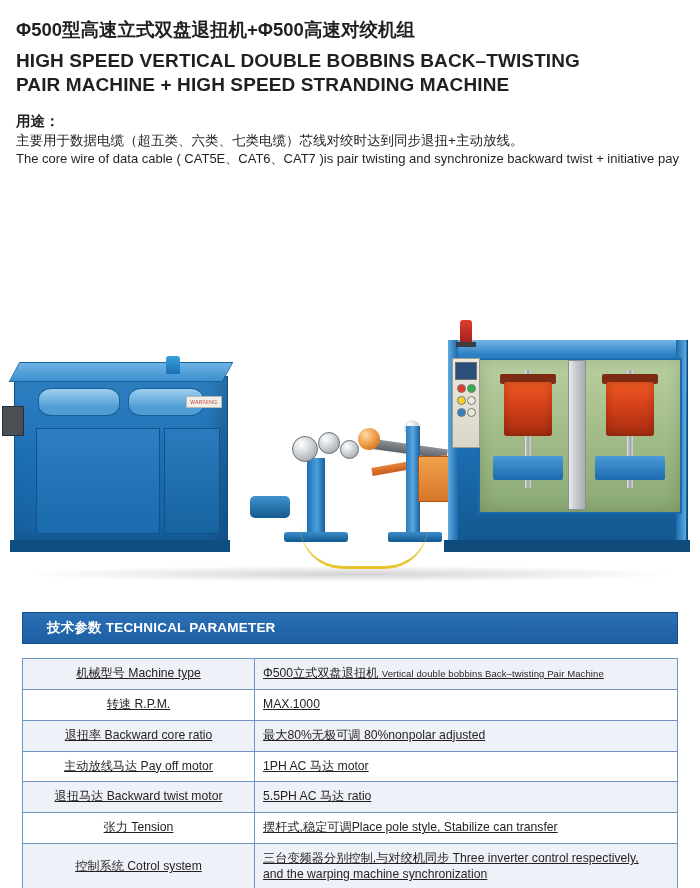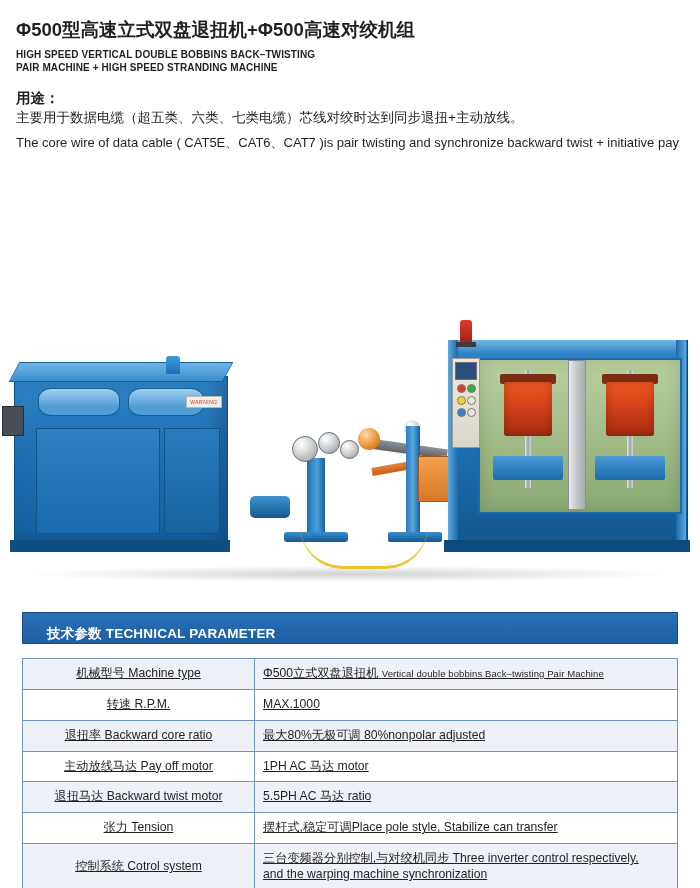--- a/index.html
+++ b/index.html
@@ -30,21 +30,21 @@
   }
   .title-cn {
     font-size: 18.5px;
     font-weight: bold;
     letter-spacing: 0px;
     color: #231f20;
     line-height: 1.25;
   }
   .title-en {
     margin-top: 8px;
-    font-size: 10px;
+    font-size: 19px;
     font-weight: bold;
     line-height: 1.28;
     color: #231f20;
     letter-spacing: 0.1px;
   }
   .sec-label-cn {
     margin-top: 14px;
     font-size: 14.5px;
     font-weight: bold;
     color: #231f20;
@@ -54,21 +54,20 @@
     line-height: 1.45;
     color: #231f20;
   }
   .sec-label-en {
     margin-top: 17px;
     font-size: 16px;
     font-weight: bold;
     color: #231f20;
   }
   .sec-body-en {
-    margin-top: 7px;
     font-size: 13px;
     line-height: 1.45;
     color: #231f20;
     white-space: nowrap;
   }
 
   
   .photo {
     position: absolute;
     left: 0;
@@ -453,21 +452,21 @@
     position: absolute;
     left: 22px;
     top: 612px;
     width: 656px;
   }
   .table-header {
     height: 32px;
     background: linear-gradient(180deg,#2b6fb5 0%, #1d5fa3 100%);
     border: 1px solid #174d86;
     display: flex;
-    align-items: flex-end;
+    align-items: center;
     padding-left: 24px;
     box-sizing: border-box;
   }
   .table-header .th-text {
     color: #ffffff;
     font-size: 13.5px;
     font-weight: bold;
     letter-spacing: 0.2px;
   }
   table.param {

